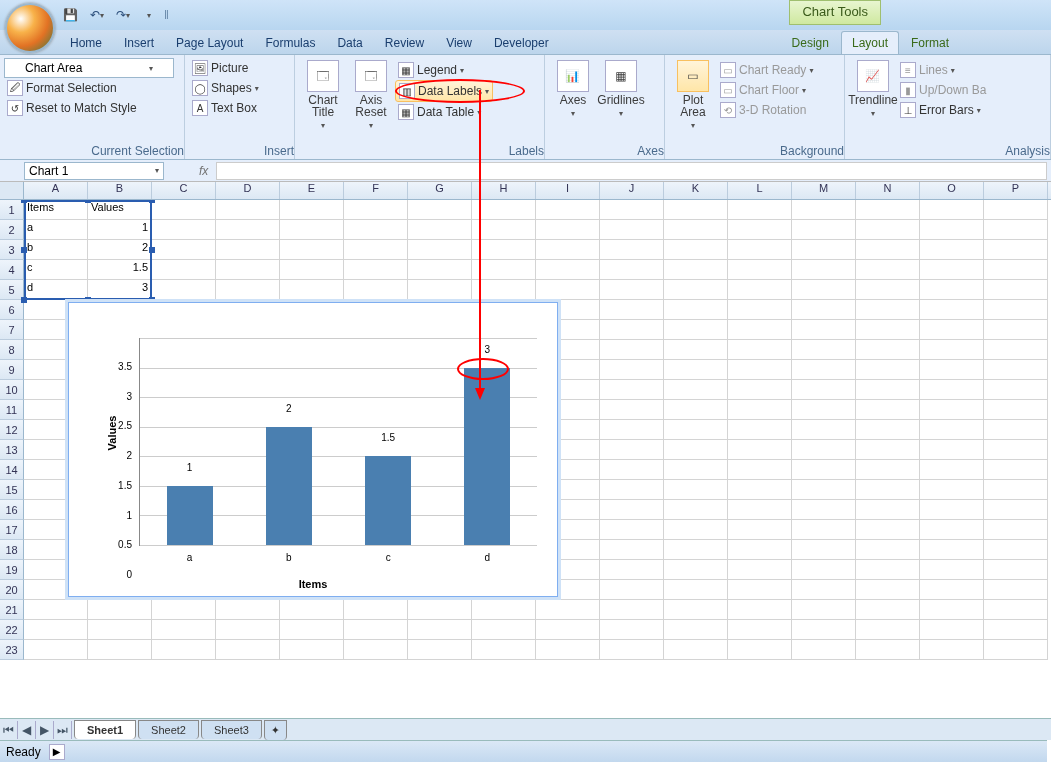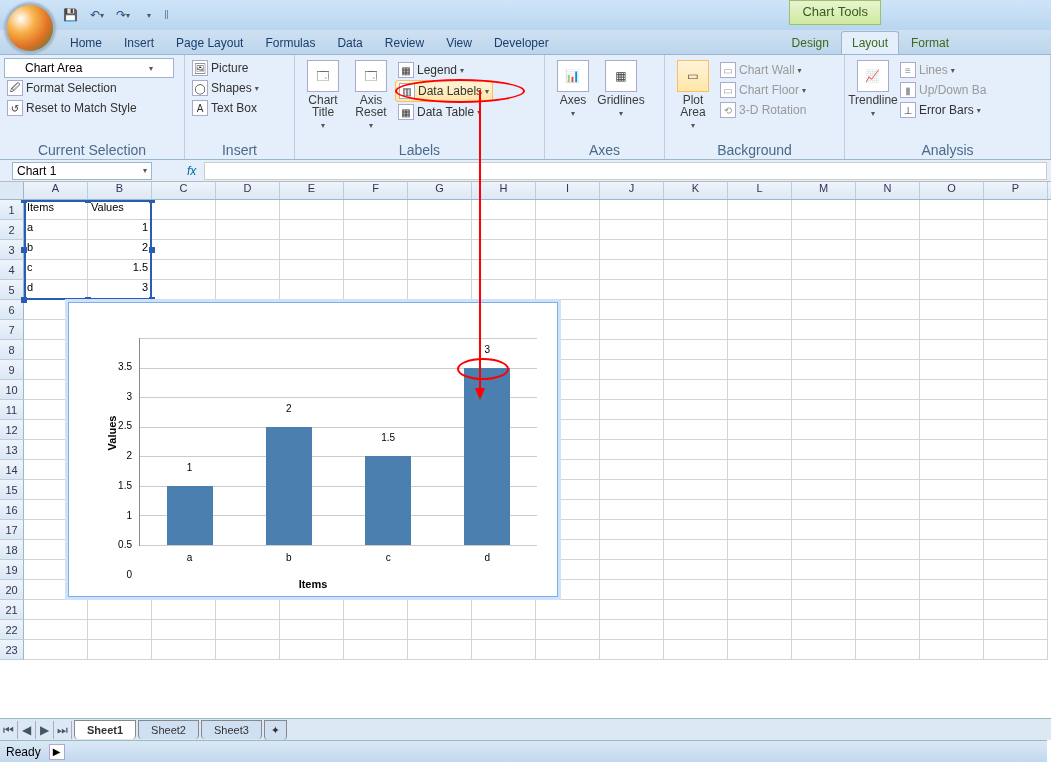--- a/index.html
+++ b/index.html
@@ -12,31 +12,31 @@
   .title { font-size:18px; color:#3b5f85; margin-left:10px; white-space:nowrap; }
   .chart-tools-tab { position:absolute; right:170px; top:0; height:25px; background:linear-gradient(#e8f5d0,#cfe9a0); border:1px solid #9fbf6f; padding:3px 12px; font-size:13px; color:#3a5a1a;}
   
   .tabs { height:25px; background:linear-gradient(#cfe0f2,#bcd5ec); display:flex; align-items:flex-end; padding-left:60px; gap:2px; border-bottom:1px solid #9bb7cd;}
   .tabs .tab { padding:4px 10px; color:#1a3e6e; cursor:pointer; }
   .tabs .tab.ctx { color:#3a6a1a; }
   .tabs .tab.active { background:#e5eefb; border:1px solid #9bb7cd; border-bottom:none; border-radius:3px 3px 0 0; }
   
   .ribbon { height:105px; background:#e5eefb; border-bottom:1px solid #9bb7cd; display:flex; }
   .group { border-right:1px solid #bccee0; position:relative; padding:3px 4px 16px 4px; display:flex; flex-direction:column; }
-  .group-title { position:absolute; bottom:1px; left:0; right:0; text-align:center; color:#4a6a8c; font-size:14px;margin-top:18px; }
+  .group-title { position:absolute; bottom:1px; left:0; right:0; text-align:right; color:#4a6a8c; font-size:12px;margin-top:18px; }
   .rbtn { display:flex; align-items:center; gap:3px; padding:2px 3px; color:#333; cursor:pointer; white-space:nowrap; }
   .rbtn.disabled { color:#999; }
   .bigbtn { width:48px; display:flex; flex-direction:column; align-items:center; justify-content:flex-start; padding:2px; color:#3c3c3c; cursor:pointer; font-size:11px; text-align:center; line-height:12px; gap:2px;}
   .bigbtn .ic { width:32px; height:32px; background:#fff; border:1px solid #aac; display:flex; align-items:center; justify-content:center; }
   .dd { font-size:8px; color:#555; }
   .smic { width:16px; height:16px; background:#fff; border:1px solid #aac; display:inline-flex; align-items:center; justify-content:center; font-size:10px;}
   .highlight-oval { border:2px solid red; border-radius:50%; position:absolute; pointer-events:none; }
   .namebox-row { height:22px; background:#e5eefb; display:flex; align-items:center; border-bottom:1px solid #bbb; }
-  .namebox { width:140px; height:18px; border:1px solid #9bb7cd; background:#fff; margin-left:12px; padding:1px 4px; display:flex; align-items:center; justify-content:space-between;}
-  .fx { margin-left:35px; font-style:italic; color:#0369a1; }
+  .namebox { width:140px; height:18px; border:1px solid #9bb7cd; background:#fff; margin-left:24px; padding:1px 4px; display:flex; align-items:center; justify-content:space-between;}
+  .fx { margin-left:35px; font-style:italic; color:#737373; }
   
   .colhdrs { height:18px; background:linear-gradient(#eef4fb,#dce8f4); display:flex; border-bottom:1px solid #9bb7cd; margin-left:24px;}
   .colhdrs .ch { width:64px; text-align:center; border-right:1px solid #bcd; color:#335; font-size:11px;}
   .gridarea { position:relative; height:500px; overflow:hidden; }
   .rowhdrs { position:absolute; left:0; top:0; width:24px; }
   .rowhdrs .rh { height:20px; line-height:20px; text-align:center; background:linear-gradient(#eef4fb,#dce8f4); border-bottom:1px solid #bcd; border-right:1px solid #9bb7cd; color:#335; font-size:11px;}
   .cells { position:absolute; left:24px; top:0; right:0; bottom:0; }
   .cells .row { display:flex; height:20px; }
   .cells .cell { width:64px; height:20px; border-right:1px solid #d4d4d4; border-bottom:1px solid #d4d4d4; padding:1px 3px; font-size:11px; overflow:hidden; }
   .cells .cell.r { text-align:right;}
@@ -189,21 +189,21 @@
 
   <div class="group" style="width:180px;flex-direction:row">
     <div class="bigbtn">
         <div class="ic" style="background:linear-gradient(#fff4da,#ffe6a8);border-color:#f8c060">▭</div>
         <span>Plot Area</span>
         <span class="dd">▾</span>
       </div>
     <div style="display:flex;flex-direction:column;padding-top:2px;">
       <div class="rbtn disabled">
           <span class="smic">▭</span>
-          <span>Chart Wall</span> 
+          <span>Chart Ready</span> 
           <span class="dd">▾</span>
         </div>
       <div class="rbtn disabled">
           <span class="smic">▭</span>
           <span>Chart Floor</span> 
           <span class="dd">▾</span>
         </div>
       <div class="rbtn disabled">
           <span class="smic">⟲</span>
           <span>3-D Rotation</span>

